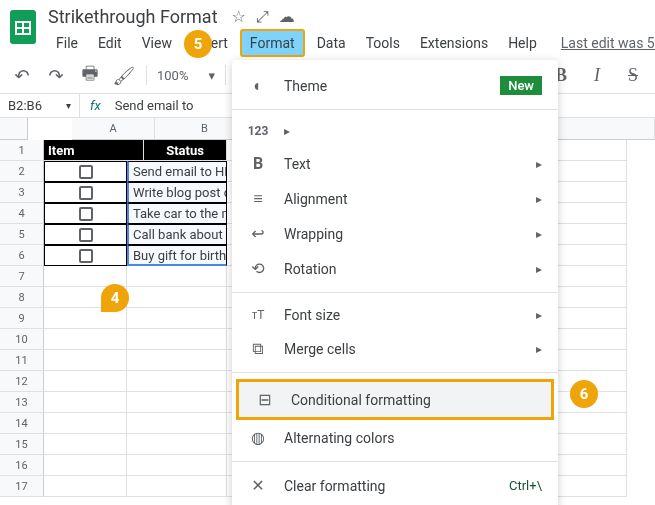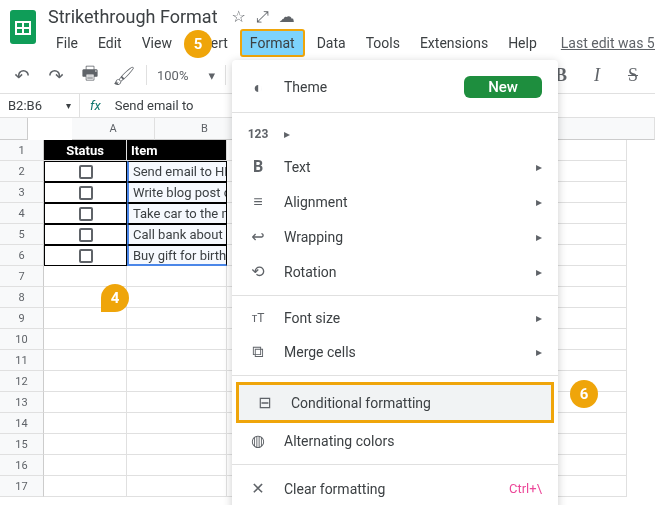--- a/index.html
+++ b/index.html
@@ -36,22 +36,22 @@
 .col-c,.col-d,.col-e,.col-f{width:100px}
 .checkbox{width:14px;height:14px;border:2px solid #5f6368;margin:0 auto;border-radius:2px}
 .data-row .col-a{border:1px solid #000;justify-content:center}
 .data-row .col-b{border:1px solid #000;border-left:2px solid #4a86e8;background:rgba(74,134,232,0.05)}
 .dropdown{position:absolute;left:232px;top:60px;width:326px;background:#fff;box-shadow:0 2px 10px rgba(0,0,0,0.2);border-radius:4px;padding:8px 0;z-index:10}
 .dd-item{display:flex;align-items:center;padding:8px 16px;gap:16px;font-size:14px;color:#3c4043;cursor:pointer}
 .dd-icon{width:20px;display:flex;justify-content:center;color:#5f6368;font-size:16px}
 .dd-label{flex:1}
 .dd-arrow{color:#5f6368;font-size:12px}
 .dd-sep{height:1px;background:#e0e0e0;margin:6px 0}
-.dd-badge{background:#1e8e3e;color:#fff;font-size:15px;font-weight:500;padding:2px 24px;border-radius:6px}
-.dd-shortcut{color:#ec4899;font-size:13px}
+.dd-badge{background:#1e8e3e;color:#fff;font-size:13px;font-weight:500;padding:2px 8px;border-radius:0}
+.dd-shortcut{color:#14532d;font-size:13px}
 .dd-highlight{border:3px solid #efa50a;margin:0 4px}
 .callout{position:absolute;width:28px;height:28px;background:#efa50a;color:#fff;font-weight:bold;display:flex;align-items:center;justify-content:center;z-index:20;font-size:15px}
 .callout.circle{border-radius:50%}
 .callout.drop{border-radius:50% 50% 50% 0}
 .c5{left:184px;top:30px}
 .c4{left:101px;top:284px;transform:rotate(0deg)}
 .c6{left:570px;top:380px;border-radius:50%}
 </style>
 </head>
 <body>
@@ -126,22 +126,22 @@
       <div class="col-header col-a">A</div>
       <div class="col-header col-b">B</div>
       <div class="col-header col-c"></div>
       <div class="col-header col-d"></div>
       <div class="col-header col-e">E</div>
       <div class="col-header col-f"></div>
     </div>
   </div>
   <div class="row">
       <div class="row-header">1</div>
+      <div class="cell col-b header-cell">Item</div>
       <div class="cell col-a header-cell" style="justify-content:center">Status</div>
-      <div class="cell col-b header-cell">Item</div>
       <div class="cell col-c"></div>
       <div class="cell col-d"></div>
       <div class="cell col-e"></div>
       <div class="cell col-f"></div>
     </div>
   <div class="row data-row">
       <div class="row-header">2</div>
       <div class="cell col-a">
         <div class="checkbox"></div>
       </div>

